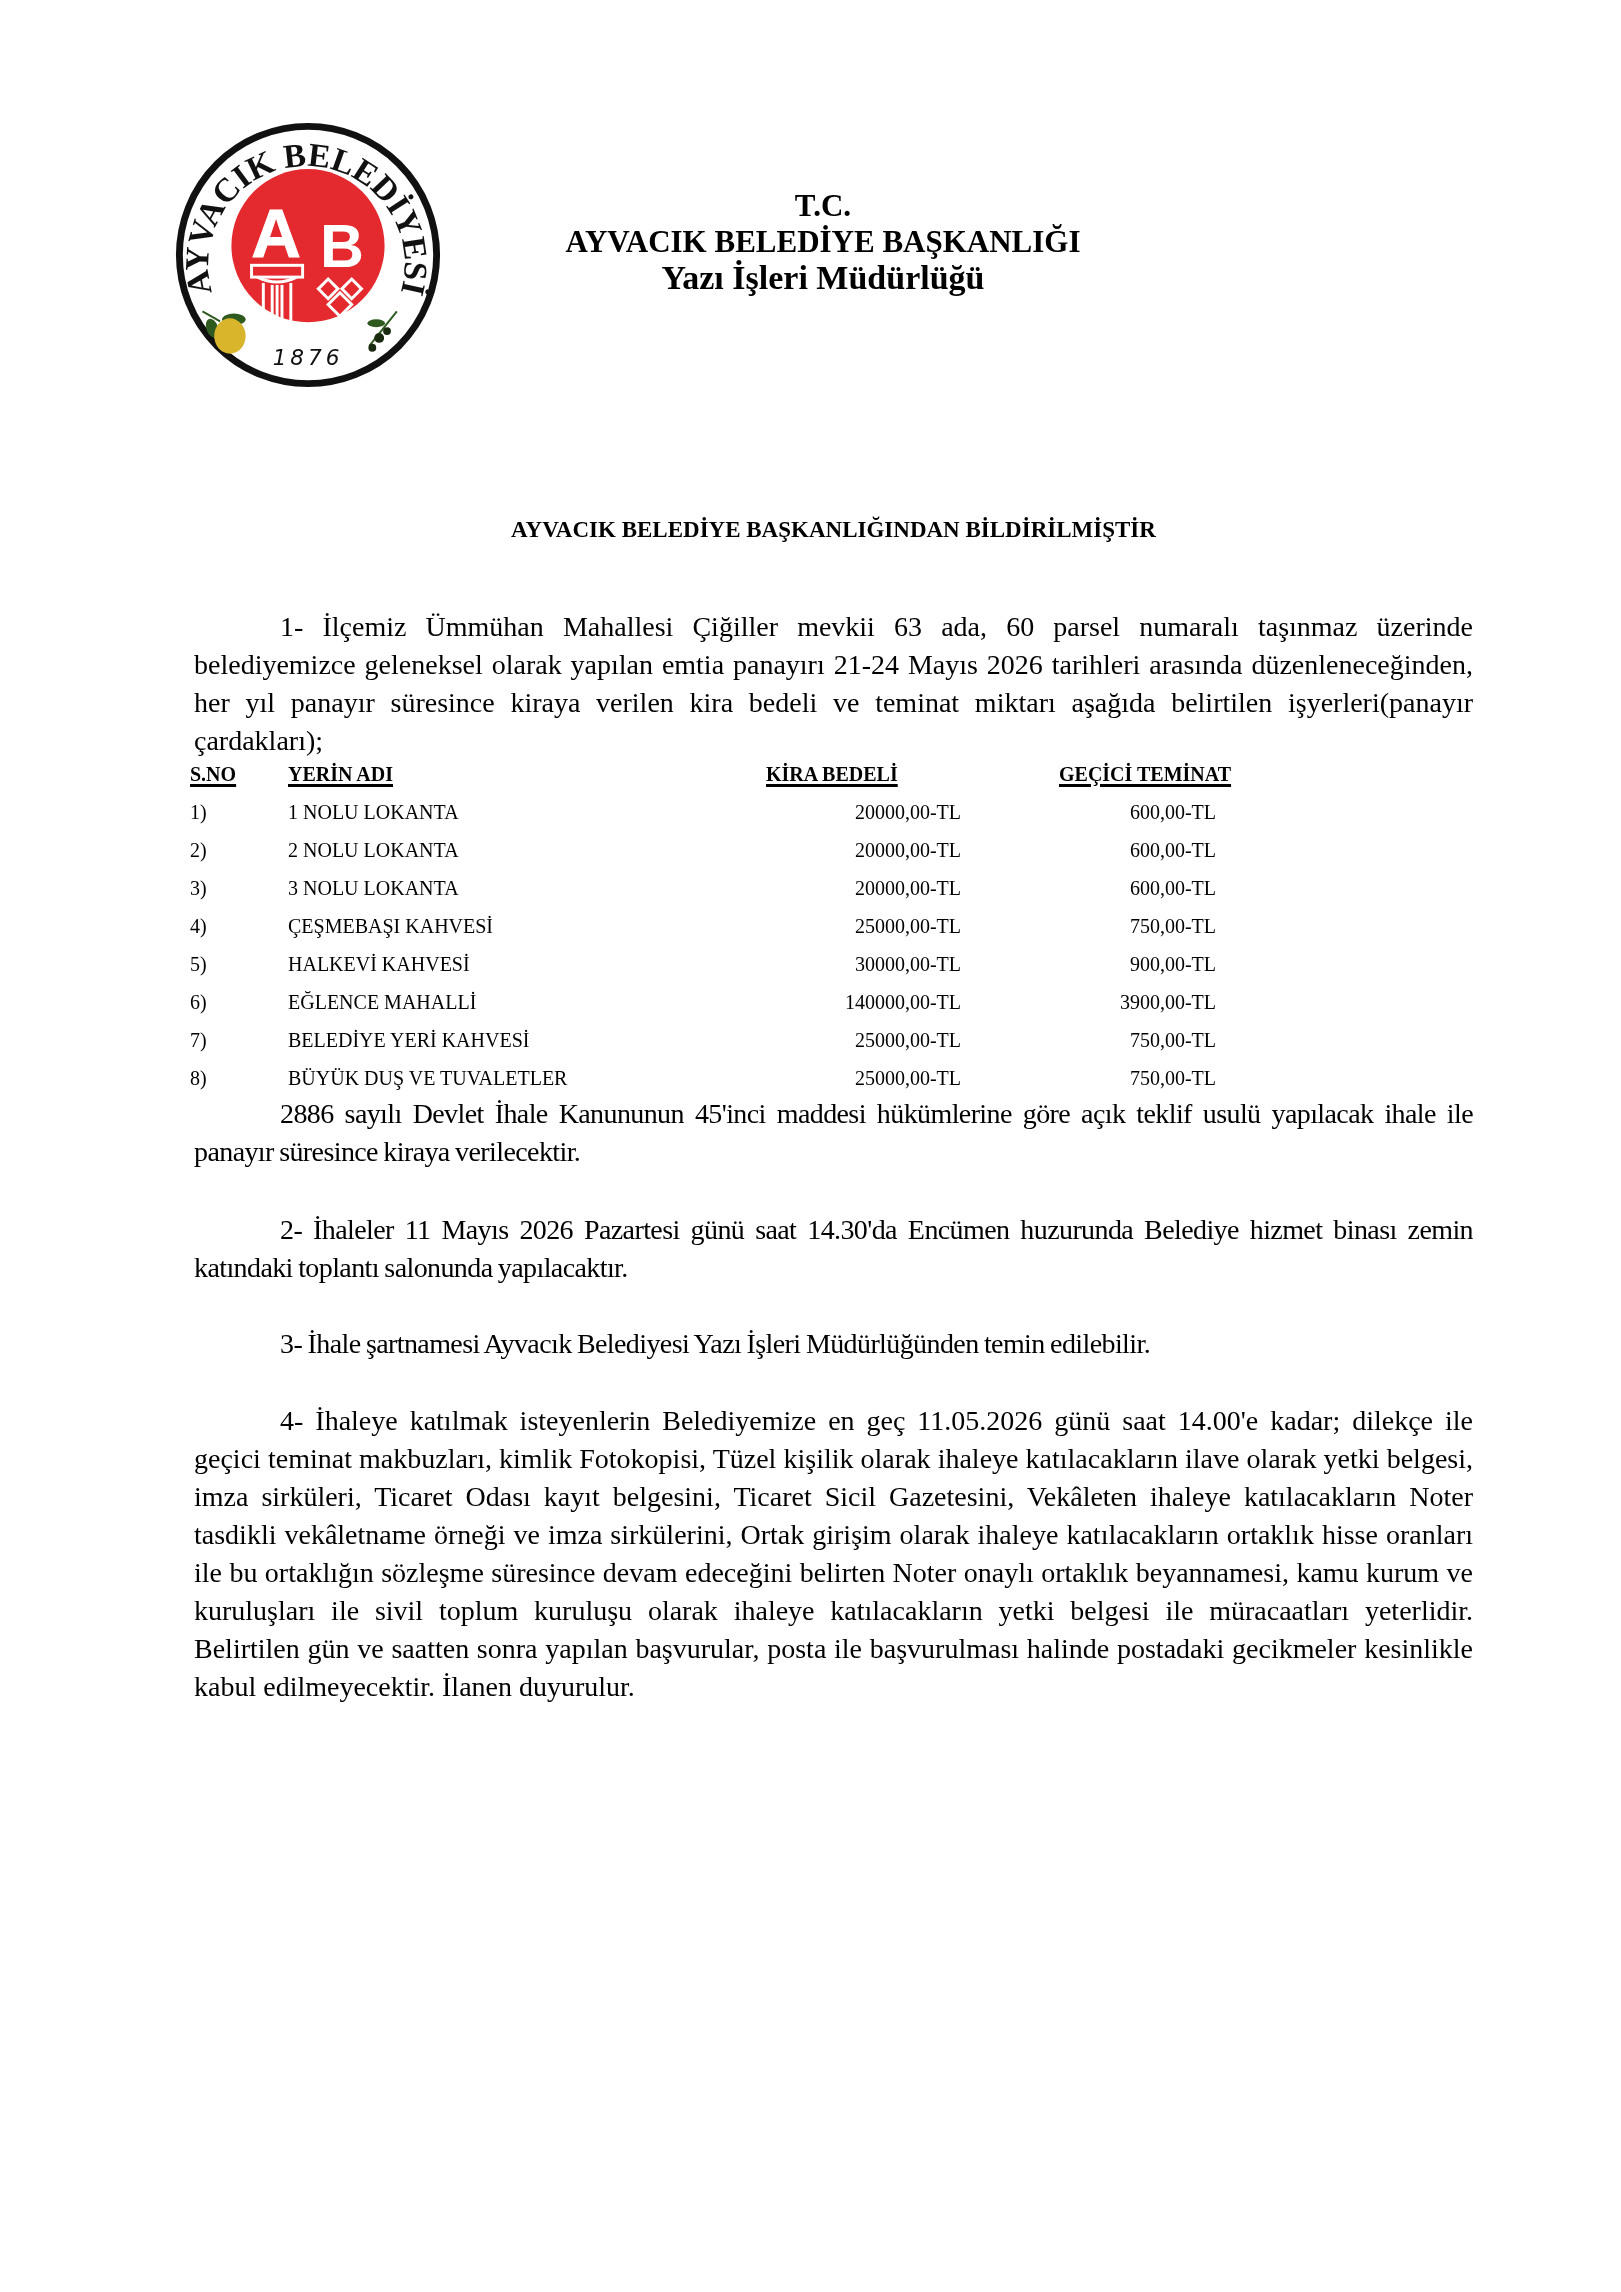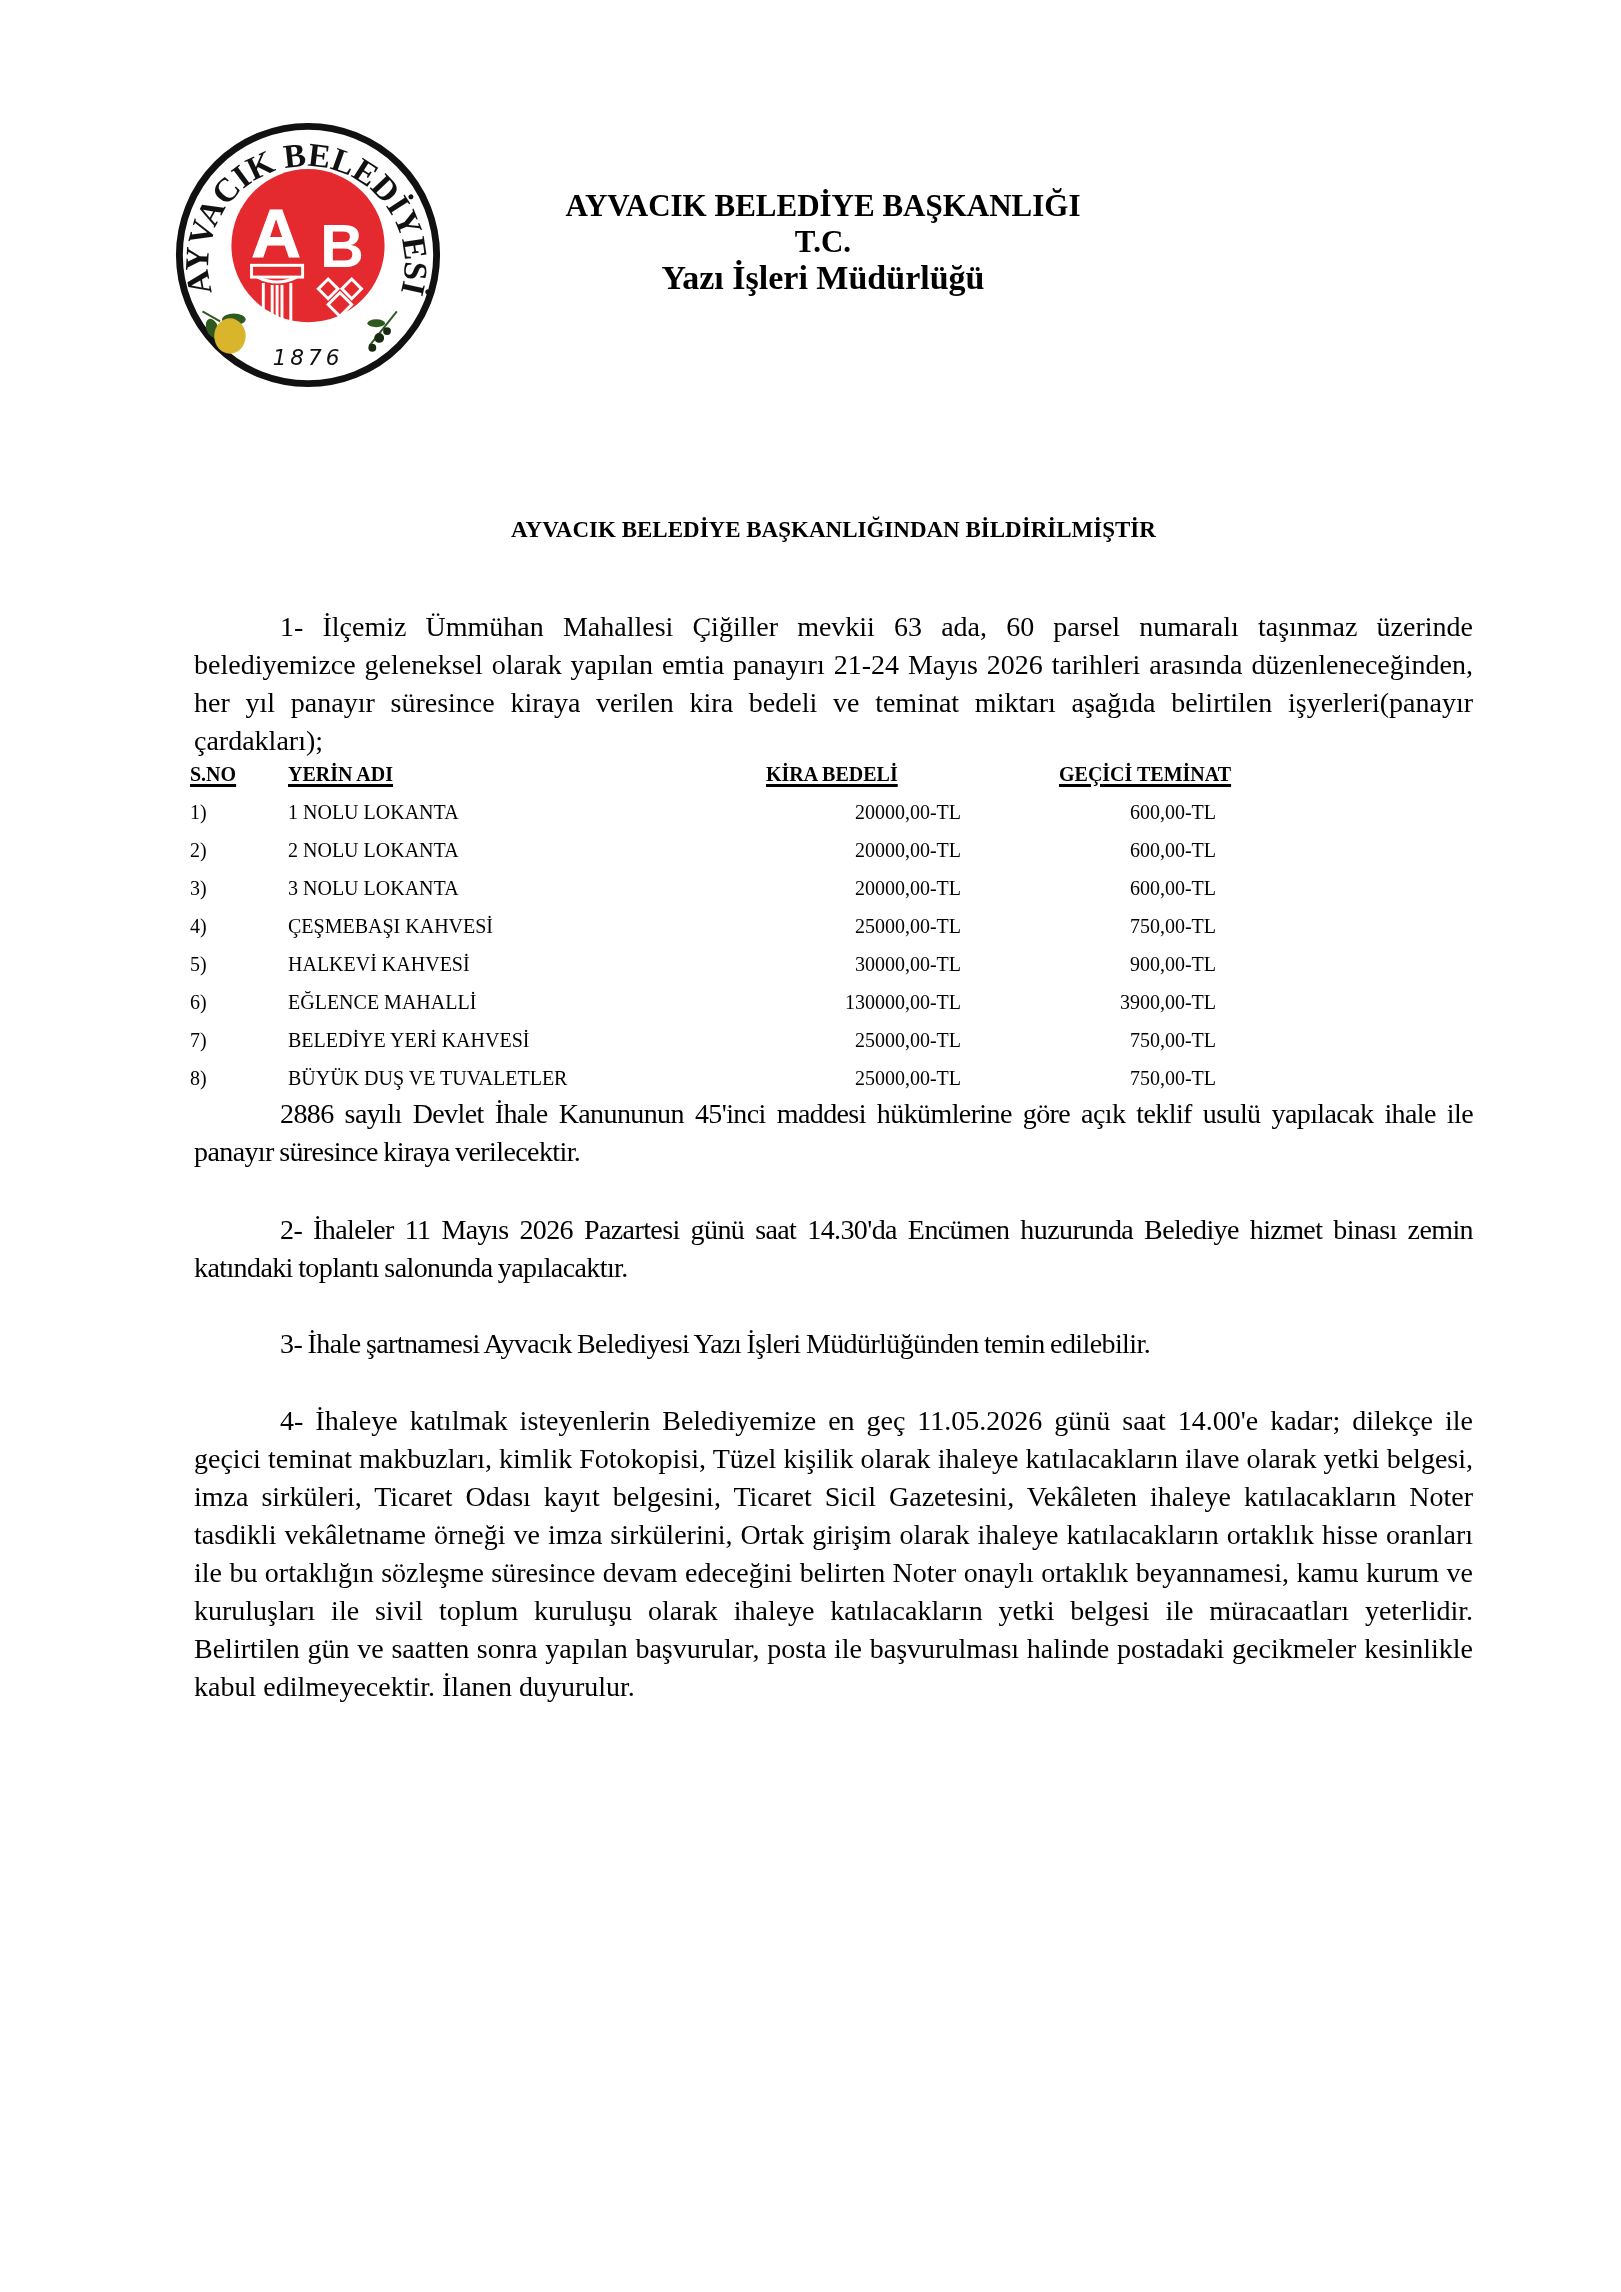--- a/index.html
+++ b/index.html
@@ -80,22 +80,22 @@
       <ellipse cx="207" cy="207" rx="9" ry="4" fill="#2f5a1f"></ellipse>
       <circle cx="210" cy="222" r="5" fill="#1a2a10"></circle>
       <circle cx="218" cy="215" r="4" fill="#1a2a10"></circle>
       <circle cx="203" cy="232" r="4" fill="#1a2a10"></circle>
     </g>
     <text id="sealYear" x="137.5" y="250" text-anchor="middle" font-family="'DejaVu Sans', sans-serif" font-size="22" letter-spacing="4" fill="#111" font-style="italic">1876</text>
   </svg>
 </div>
 
 <div class="header">
+  <div>T.C.</div>
   <div>AYVACIK BELEDİYE BAŞKANLIĞI</div>
-  <div>T.C.</div>
   <div class="sub">Yazı İşleri Müdürlüğü</div>
 </div>
 
 <div class="announce-title">AYVACIK BELEDİYE BAŞKANLIĞINDAN BİLDİRİLMİŞTİR</div>
 
 <div class="body-text" id="p1">
   <p>1- İlçemiz Ümmühan Mahallesi Çiğiller mevkii 63 ada, 60 parsel numaralı taşınmaz üzerinde belediyemizce geleneksel olarak yapılan emtia panayırı 21-24 Mayıs 2026 tarihleri arasında düzenleneceğinden, her yıl panayır süresince kiraya verilen kira bedeli ve teminat miktarı aşağıda belirtilen işyerleri(panayır çardakları);</p>
 </div>
 
 <div class="tbl">
@@ -131,21 +131,21 @@
   </div>
   <div class="tr">
     <span class="c-no">5)</span>
     <span class="c-name">HALKEVİ KAHVESİ</span>
     <span class="c-kira">30000,00-TL</span>
     <span class="c-tem">900,00-TL</span>
   </div>
   <div class="tr">
     <span class="c-no">6)</span>
     <span class="c-name">EĞLENCE MAHALLİ</span>
-    <span class="c-kira">130000,00-TL</span>
+    <span class="c-kira">140000,00-TL</span>
     <span class="c-tem">3900,00-TL</span>
   </div>
   <div class="tr">
     <span class="c-no">7)</span>
     <span class="c-name">BELEDİYE YERİ KAHVESİ</span>
     <span class="c-kira">25000,00-TL</span>
     <span class="c-tem">750,00-TL</span>
   </div>
   <div class="tr">
     <span class="c-no">8)</span>

